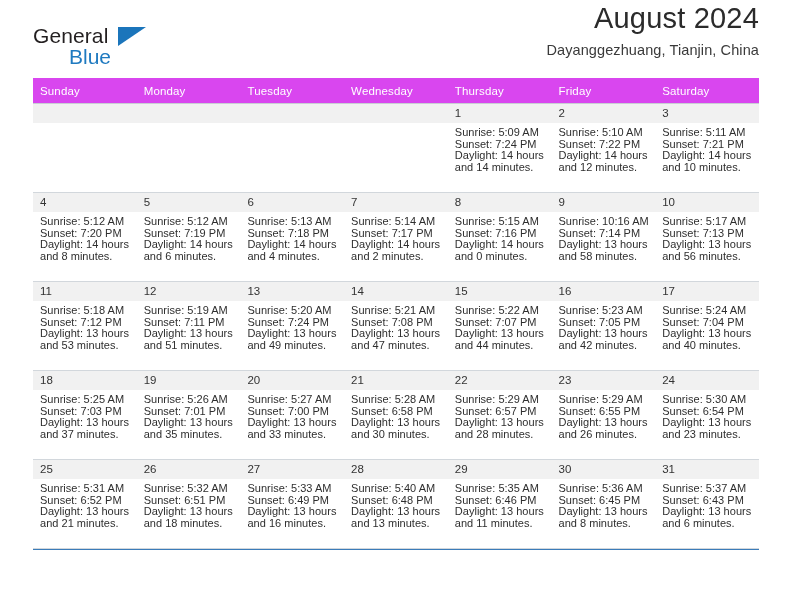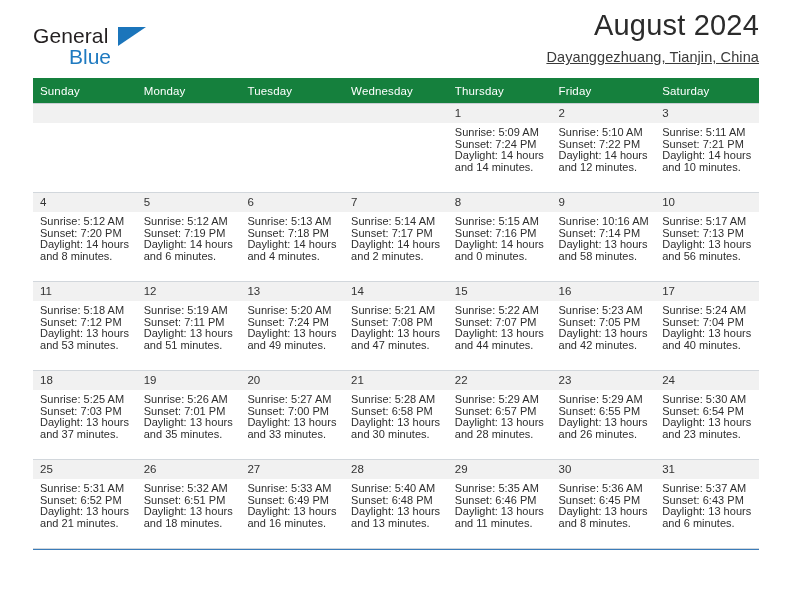--- a/index.html
+++ b/index.html
@@ -58,45 +58,44 @@
     position: absolute;
     left: 85px;
     top: 3px;
     width: 0;
     height: 0;
     border-left: 28px solid #1b75bb;
     border-bottom: 19px solid transparent;
   }
   .title-block {
     text-align: right;
-    padding-top: 9px;
+    padding-top: 2px;
   }
   .cal-title {
     font-size: 29px;
     font-weight: normal;
     color: #2b2b2b;
     line-height: 1.15;
     letter-spacing: 0.2px;
   }
   .cal-subtitle {
     font-size: 14.5px;
     color: #3a3a3a;
     margin-top: 7px;
     letter-spacing: 0.1px;
-    text-decoration: underline;
   }
 
   
   .calendar {
     width: 726px;
     border-collapse: collapse;
     table-layout: fixed;
   }
   .calendar th {
-    background: #15803d;
+    background: #d946ef;
     color: #ffffff;
     font-weight: normal;
     font-size: 11.5px;
     text-align: left;
     padding: 6px 0 6px 7px;
     letter-spacing: 0.15px;
     border: none;
     height: 13px;
   }
   .calendar td {

